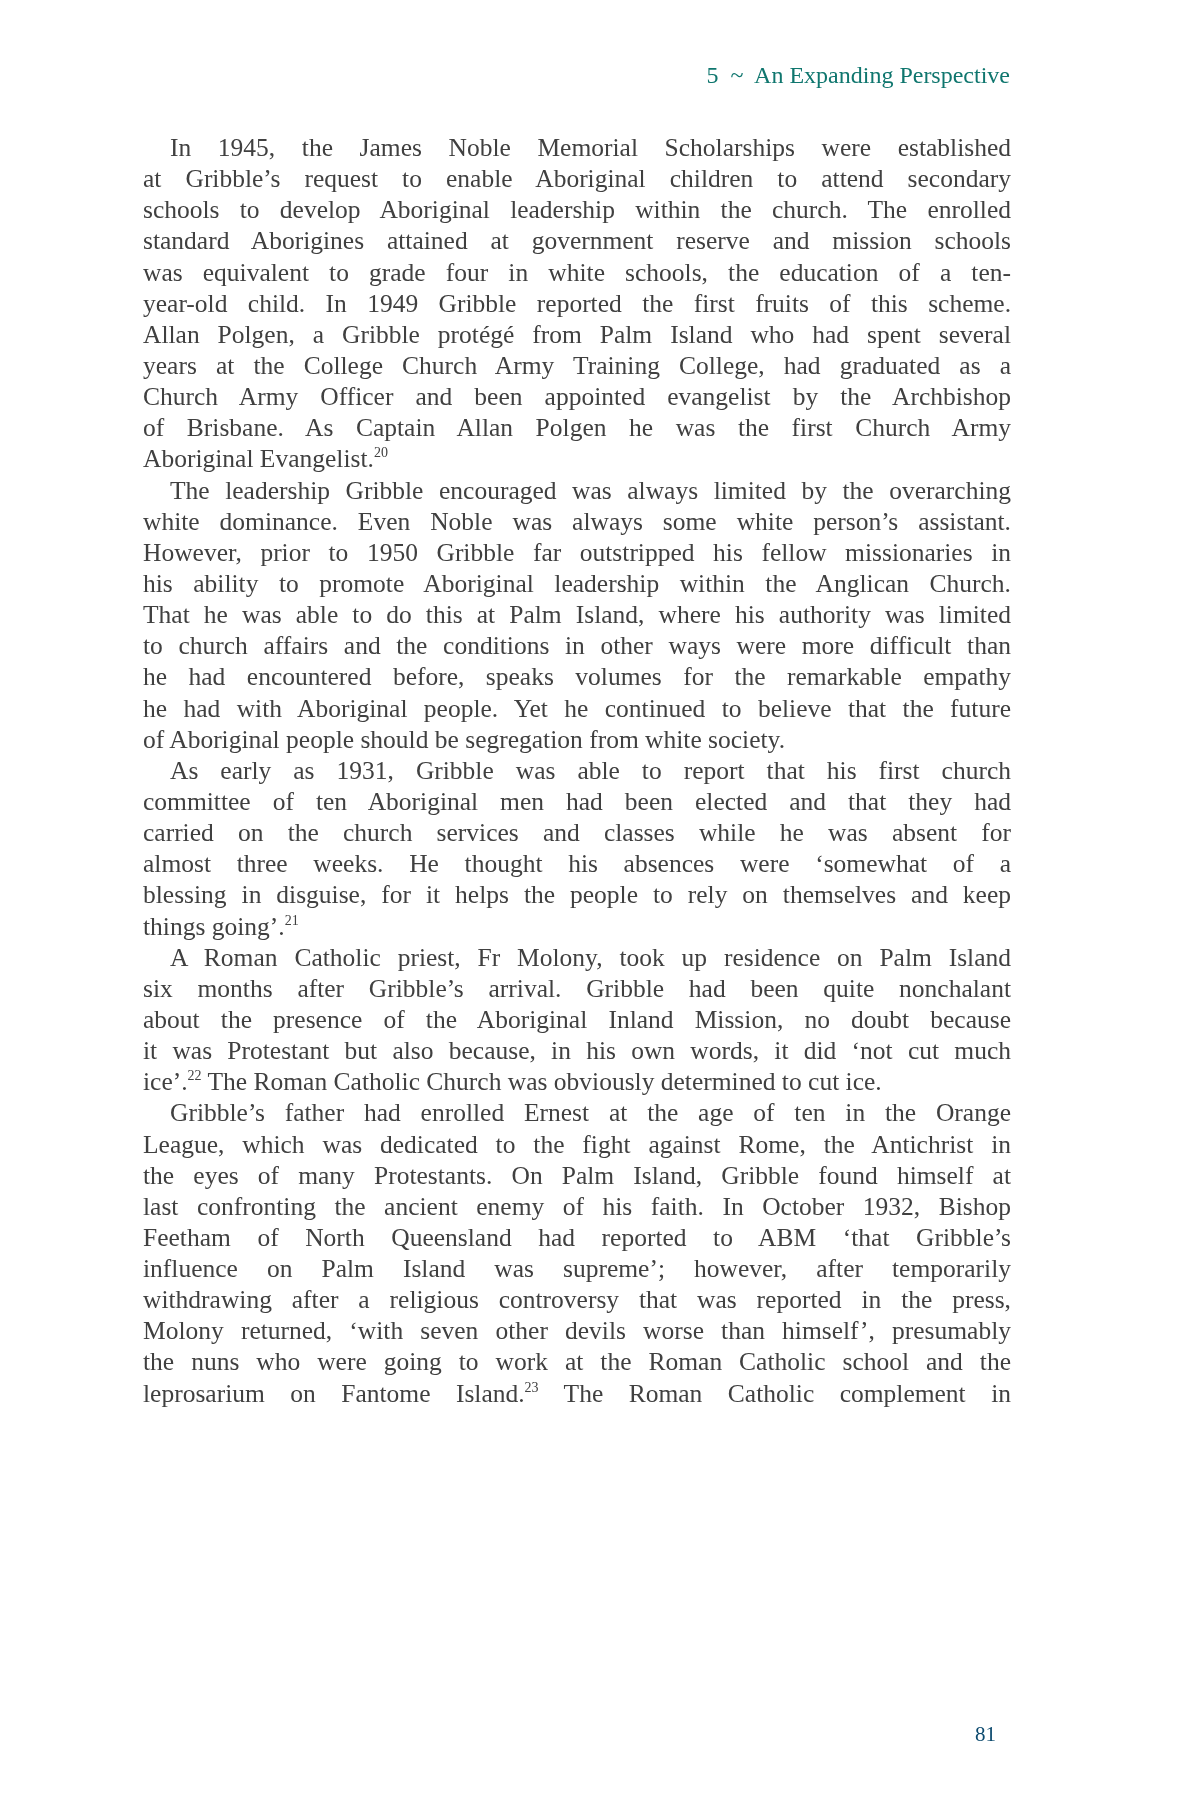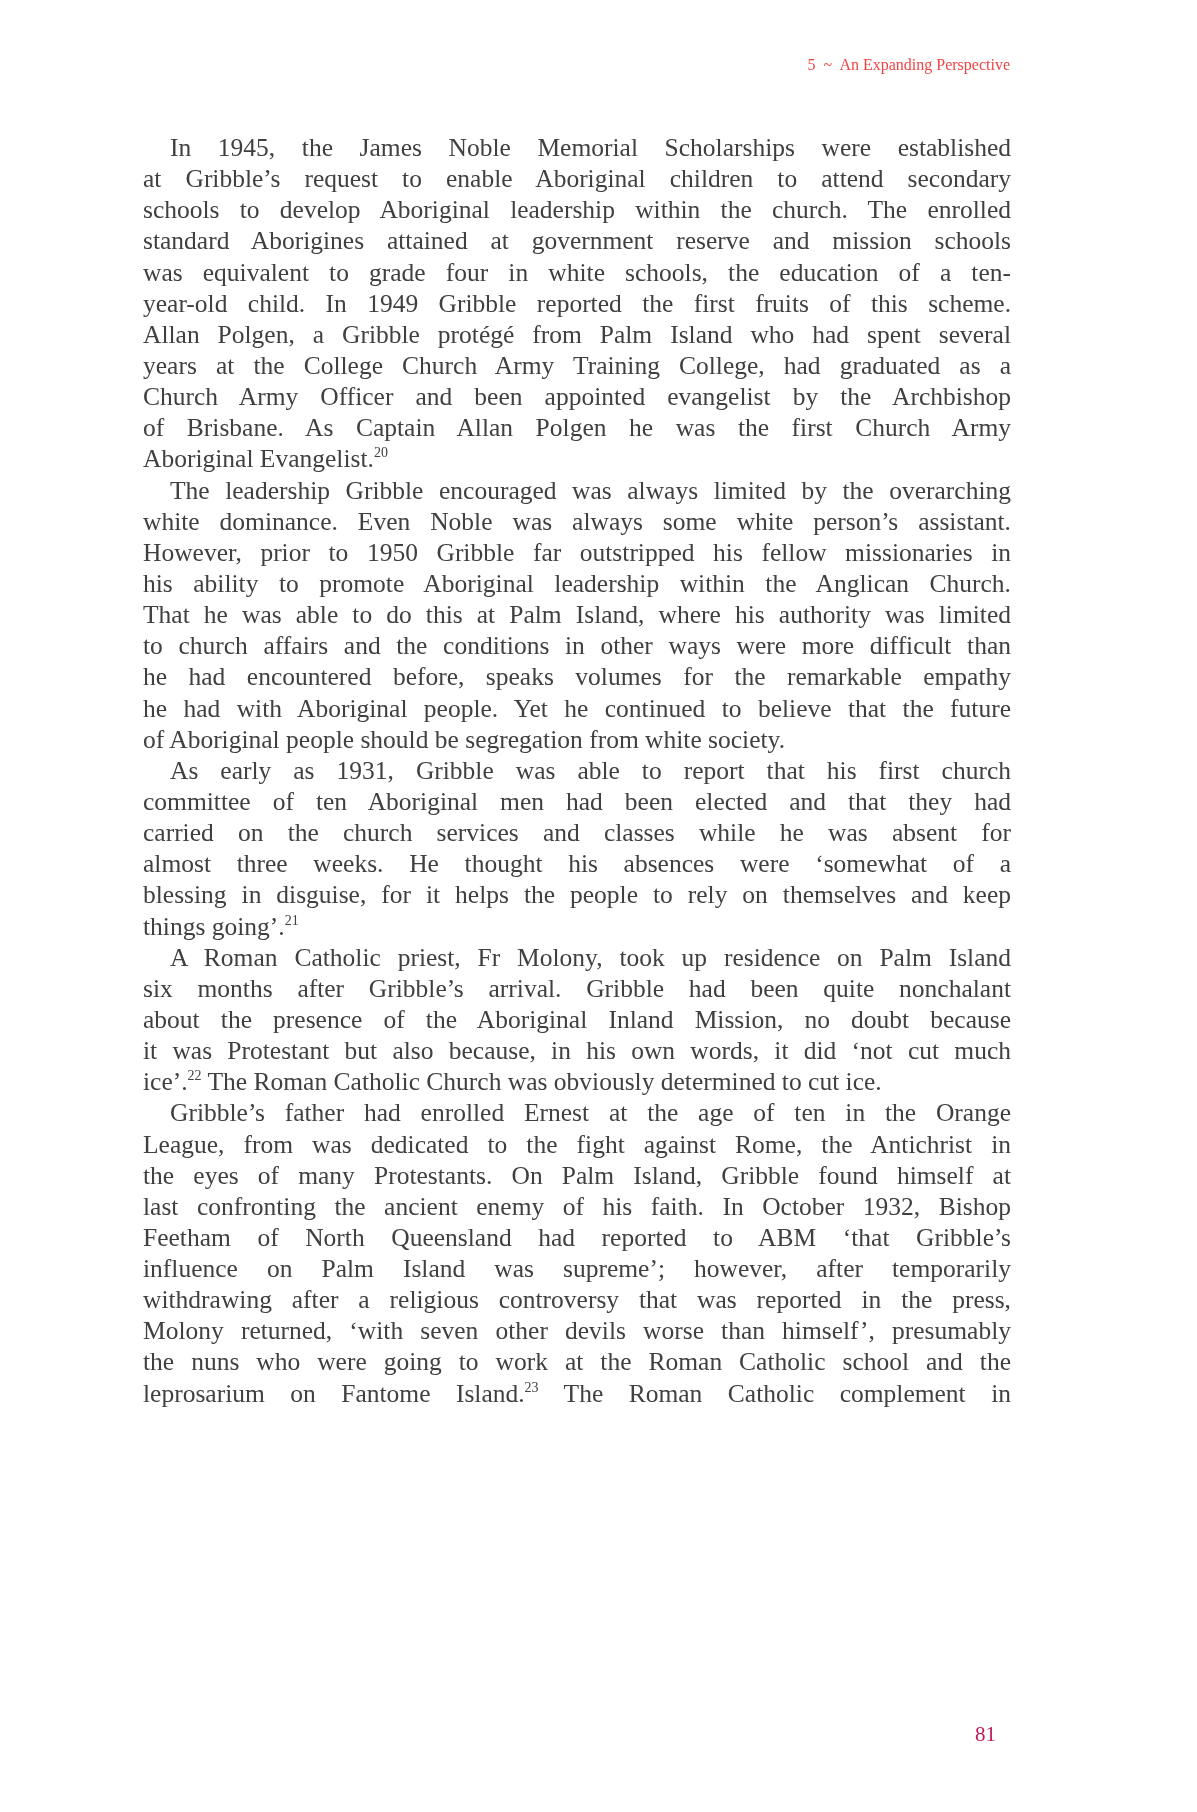--- a/index.html
+++ b/index.html
@@ -1,39 +1,39 @@
 <!DOCTYPE html>
 <html><head>
 <meta charset="utf-8">
 <style>
   html, body { margin: 0; padding: 0; background: #ffffff; }
   body { width: 1197px; height: 1812px; position: relative; overflow: hidden; }
   .page { position: absolute; left: 0; top: 0; width: 1197px; height: 1812px; background: #fff; }
   .running-head {
-    position: absolute; top: 56px; right: 187px;
+    position: absolute; top: 62px; right: 187px;
     font-family: "Liberation Serif", "DejaVu Serif", serif;
-    font-size: 16px; color: #ef4444; white-space: pre;
+    font-size: 24px; color: #0f766e; white-space: pre;
   }
   .body-text {
     position: absolute; left: 143px; top: 132px; width: 868px;
     font-family: "Liberation Serif", "DejaVu Serif", serif;
     font-size: 25.5px; color: #404040;
   }
   .line {
     display: block; height: 31.15px; line-height: 31.15px;
     text-align: justify; text-align-last: justify; white-space: nowrap;
     overflow: visible;
   }
   .line.last { text-align-last: left; }
   .line.indent { text-indent: 27px; }
   sup { font-size: 14px; line-height: 0; vertical-align: 10px; }
   .folio {
     position: absolute; top: 1722px; left: 975px;
     font-family: "Liberation Serif", "DejaVu Serif", serif;
-    font-size: 21px; color: #be185d;
+    font-size: 21px; color: #0c4a6e;
   }
 </style>
 </head>
 <body>
 
 <div class="page">
 
   <div class="running-head"><span>5</span>  <span>~</span>  <span>An Expanding Perspective</span></div>
 
   <div class="body-text">
@@ -76,21 +76,21 @@
     <div>
       <span class="line indent" style="white-space: normal;">A Roman Catholic priest, Fr Molony, took up residence on Palm Island</span>
       <span class="line" style="white-space: normal;">six months after Gribble’s arrival. Gribble had been quite nonchalant</span>
       <span class="line" style="white-space: normal;">about the presence of the Aboriginal Inland Mission, no doubt because</span>
       <span class="line" style="white-space: normal;">it was Protestant but also because, in his own words, it did ‘not cut much</span>
       <span class="line last" style="white-space: normal;"><span>ice’.</span><sup>22</sup><span> The Roman Catholic Church was obviously determined to cut ice.</span></span>
     </div>
 
     <div>
       <span class="line indent" style="white-space: normal;">Gribble’s father had enrolled Ernest at the age of ten in the Orange</span>
-      <span class="line" style="white-space: normal;">League, from was dedicated to the fight against Rome, the Antichrist in</span>
+      <span class="line" style="white-space: normal;">League, which was dedicated to the fight against Rome, the Antichrist in</span>
       <span class="line" style="white-space: normal;">the eyes of many Protestants. On Palm Island, Gribble found himself at</span>
       <span class="line" style="white-space: normal;">last confronting the ancient enemy of his faith. In October 1932, Bishop</span>
       <span class="line" style="white-space: normal;">Feetham of North Queensland had reported to ABM ‘that Gribble’s</span>
       <span class="line" style="white-space: normal;">influence on Palm Island was supreme’; however, after temporarily</span>
       <span class="line" style="white-space: normal;">withdrawing after a religious controversy that was reported in the press,</span>
       <span class="line" style="white-space: normal;">Molony returned, ‘with seven other devils worse than himself’, presumably</span>
       <span class="line" style="white-space: normal;">the nuns who were going to work at the Roman Catholic school and the</span>
       <span class="line" style="white-space: normal;"><span>leprosarium on Fantome Island.</span><sup>23</sup><span> The Roman Catholic complement in</span></span>
     </div>
 

